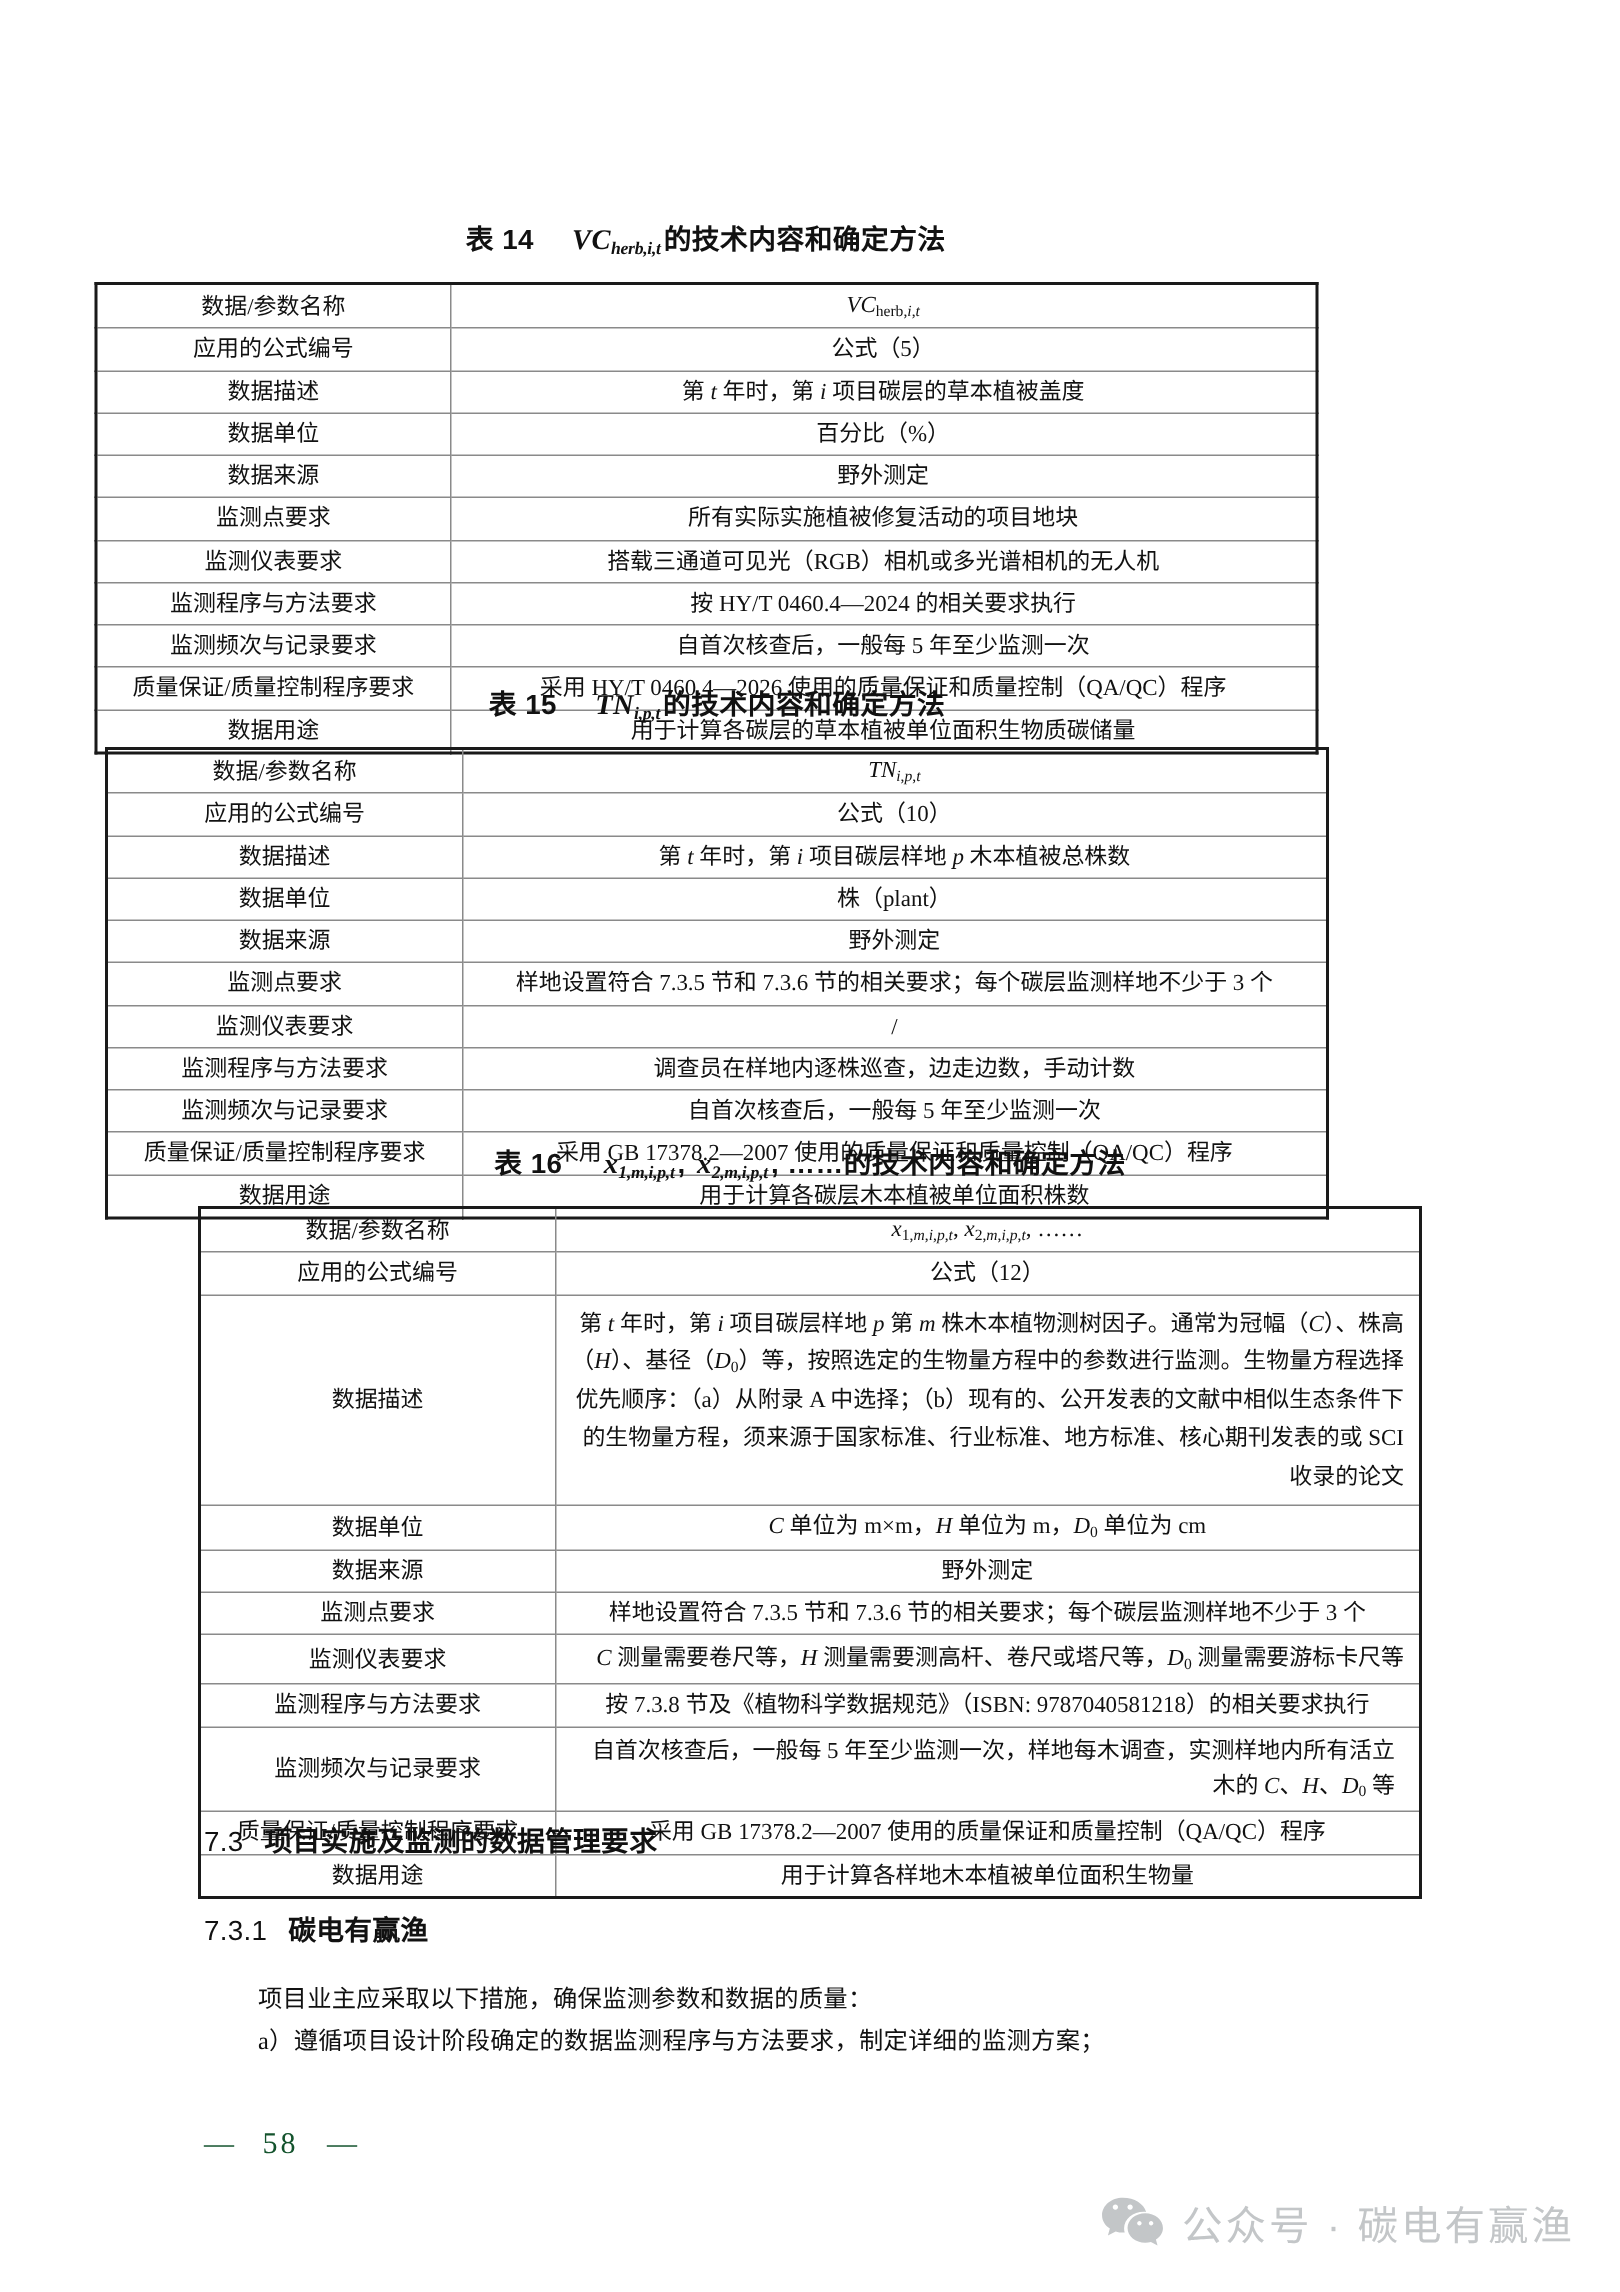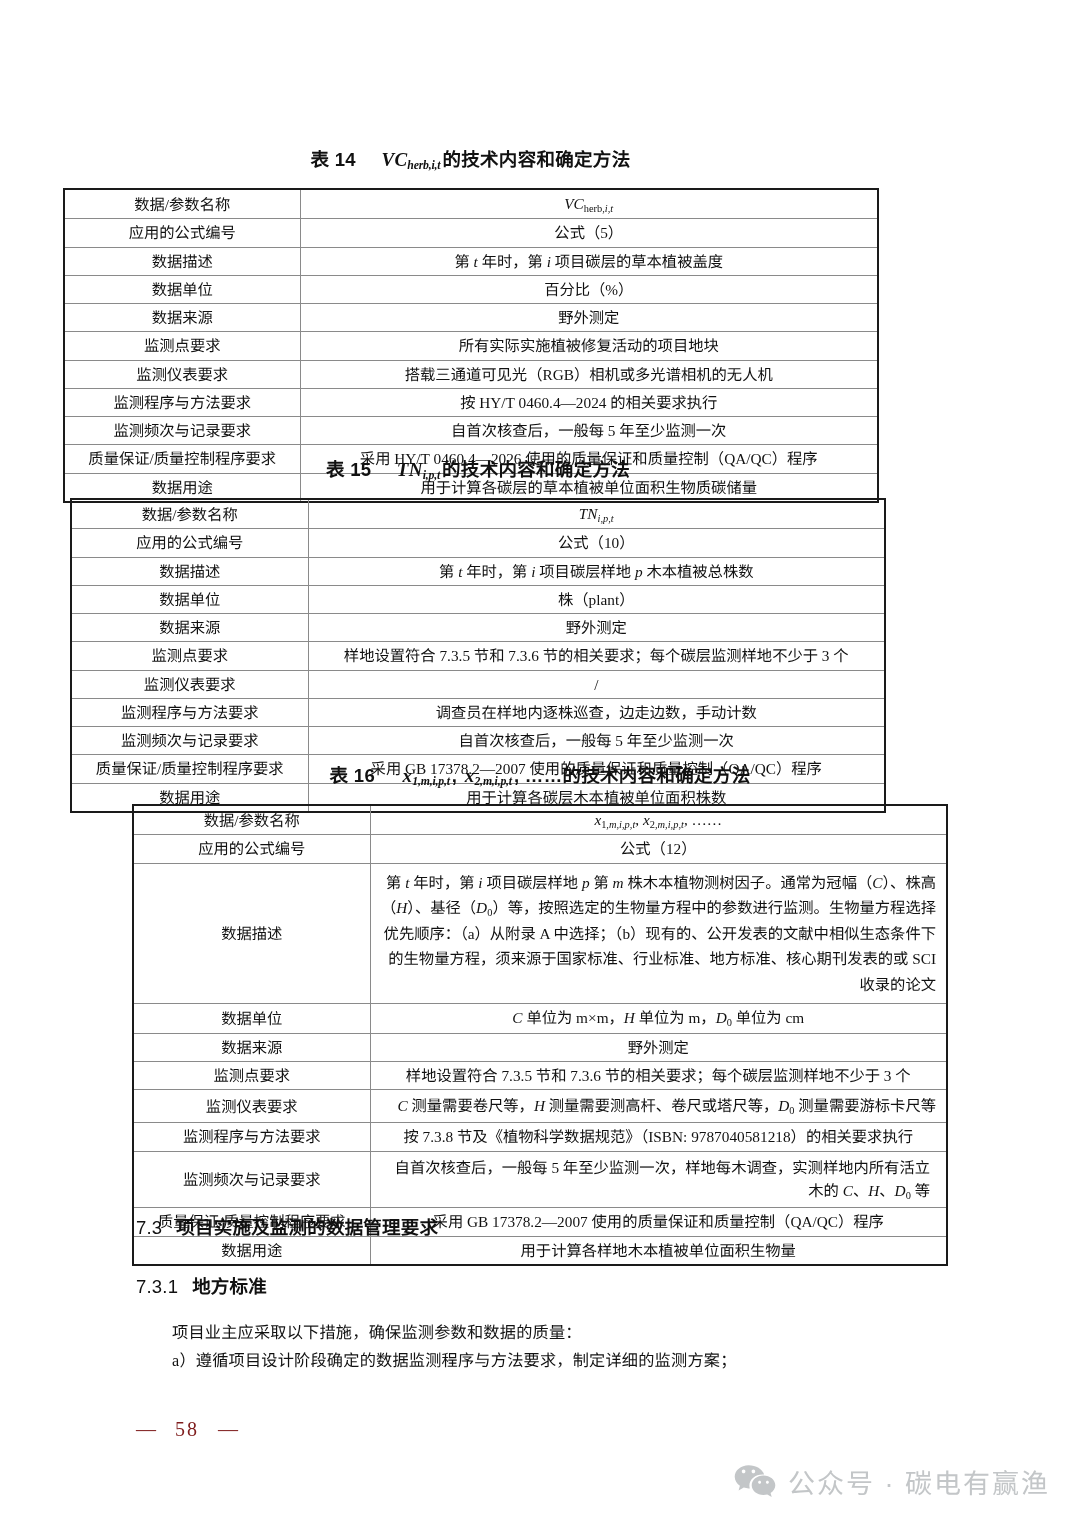--- a/index.html
+++ b/index.html
@@ -111,21 +111,21 @@
     margin: 0;
     letter-spacing: 0.2px;
   }
 
   
   .pagenum {
     position: absolute;
     left: 136px;
     top: 1418px;
     font-size: 20px;
-    color: #7f1d1d;
+    color: #14532d;
     letter-spacing: 2px;
     font-family: "Liberation Serif", serif;
   }
   .pagenum .dash { letter-spacing: 0; }
 
   .watermark {
     position: absolute;
     right: 30px;
     top: 1462px;
     display: flex;
@@ -325,21 +325,21 @@
         </tr>
       </tbody>
     </table>
   </div>
 
   <div class="sec-h" style="position:absolute; left:0; top:1213px; width:1080px;">
     <span class="num">7.3</span><span class="gap"></span><span>项目实施及监测的数据管理要求</span>
   </div>
 
   <div class="sec-h" style="position:absolute; left:0; top:1272px; width:1080px;">
-    <span class="num">7.3.1</span><span class="gap"></span><span>地方标准</span>
+    <span class="num">7.3.1</span><span class="gap"></span><span>碳电有赢渔</span>
   </div>
 
   <div class="body-p" style="position:absolute; left:0; top:1320px; width:1080px;">
     <span>项目业主应采取以下措施，确保监测参数和数据的质量：</span>
   </div>
   <div class="body-p" style="position:absolute; left:0; top:1348px; width:1080px;">
     <span>a）遵循项目设计阶段确定的数据监测程序与方法要求，制定详细的监测方案；</span>
   </div>
 
   <div class="pagenum">

